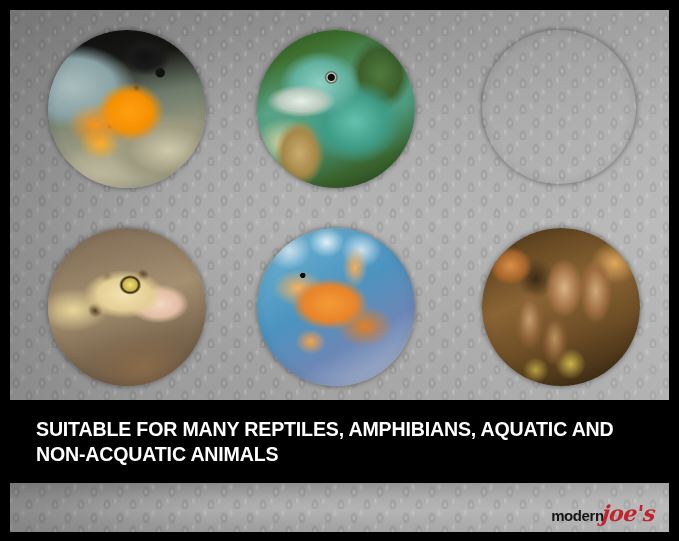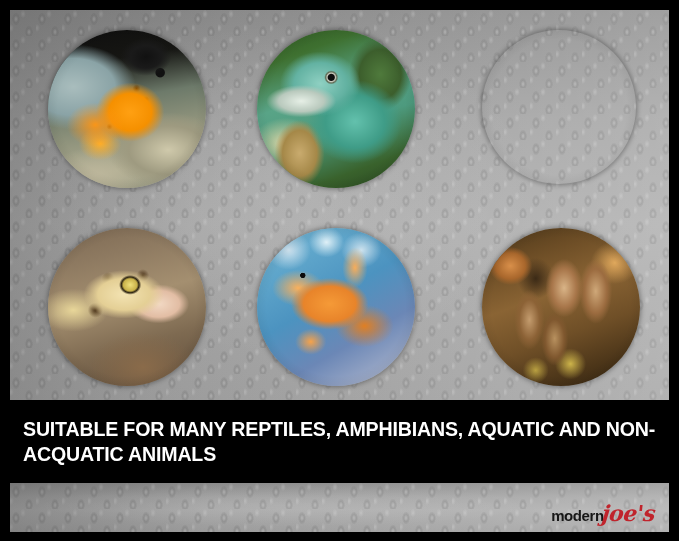--- a/index.html
+++ b/index.html
@@ -157,21 +157,21 @@
     left:0;top:400px;width:679px;height:83px;
     background:#000;
     display:flex;align-items:center;
   }
   #headline{
     color:#fff;
     font-weight:bold;
     font-size:19.6px;
     line-height:25px;
     letter-spacing:-0.18px;
-    padding-left:23px;
+    padding-left:36px;
     padding-right:16px;
     margin:0;
     text-align:left;
   }
 
   
   #footer-band{
     position:absolute;
     left:10px;top:483px;width:659px;height:49px;
     overflow:hidden;

